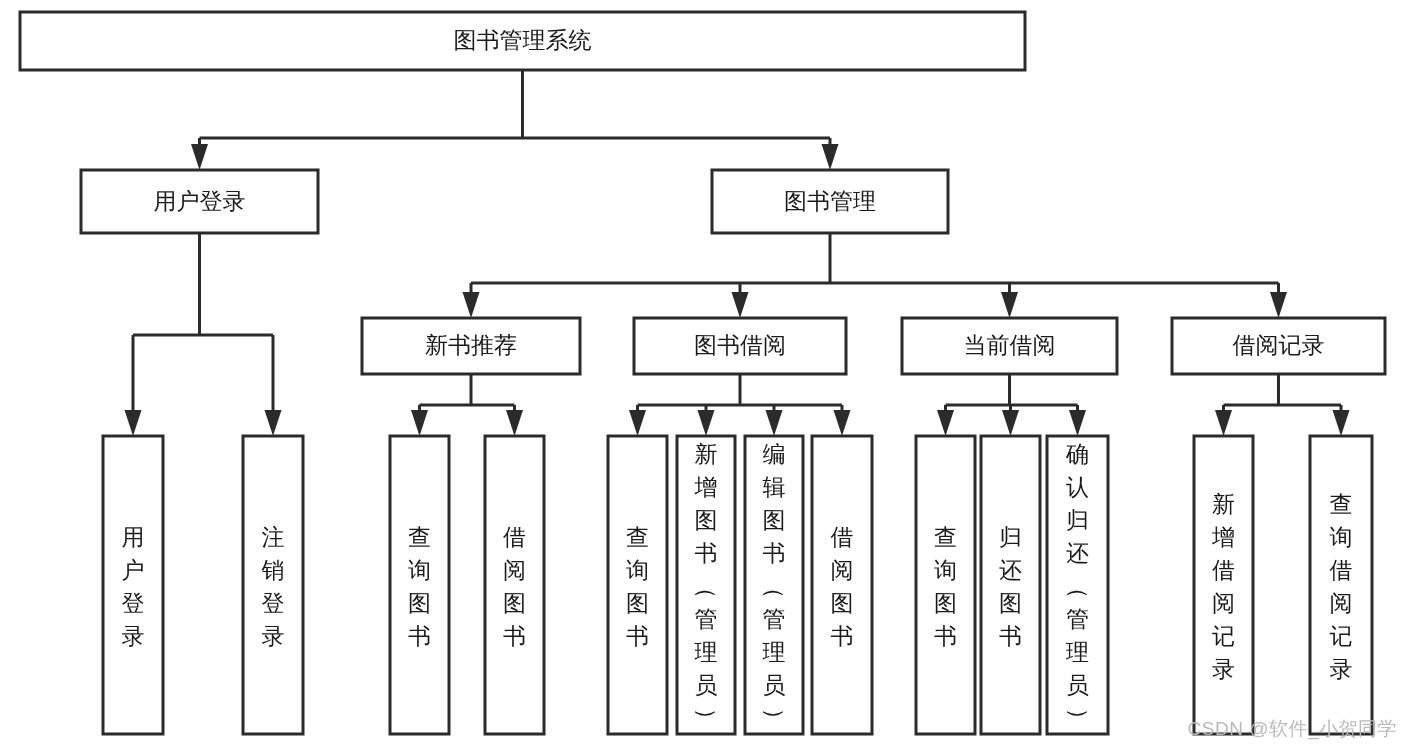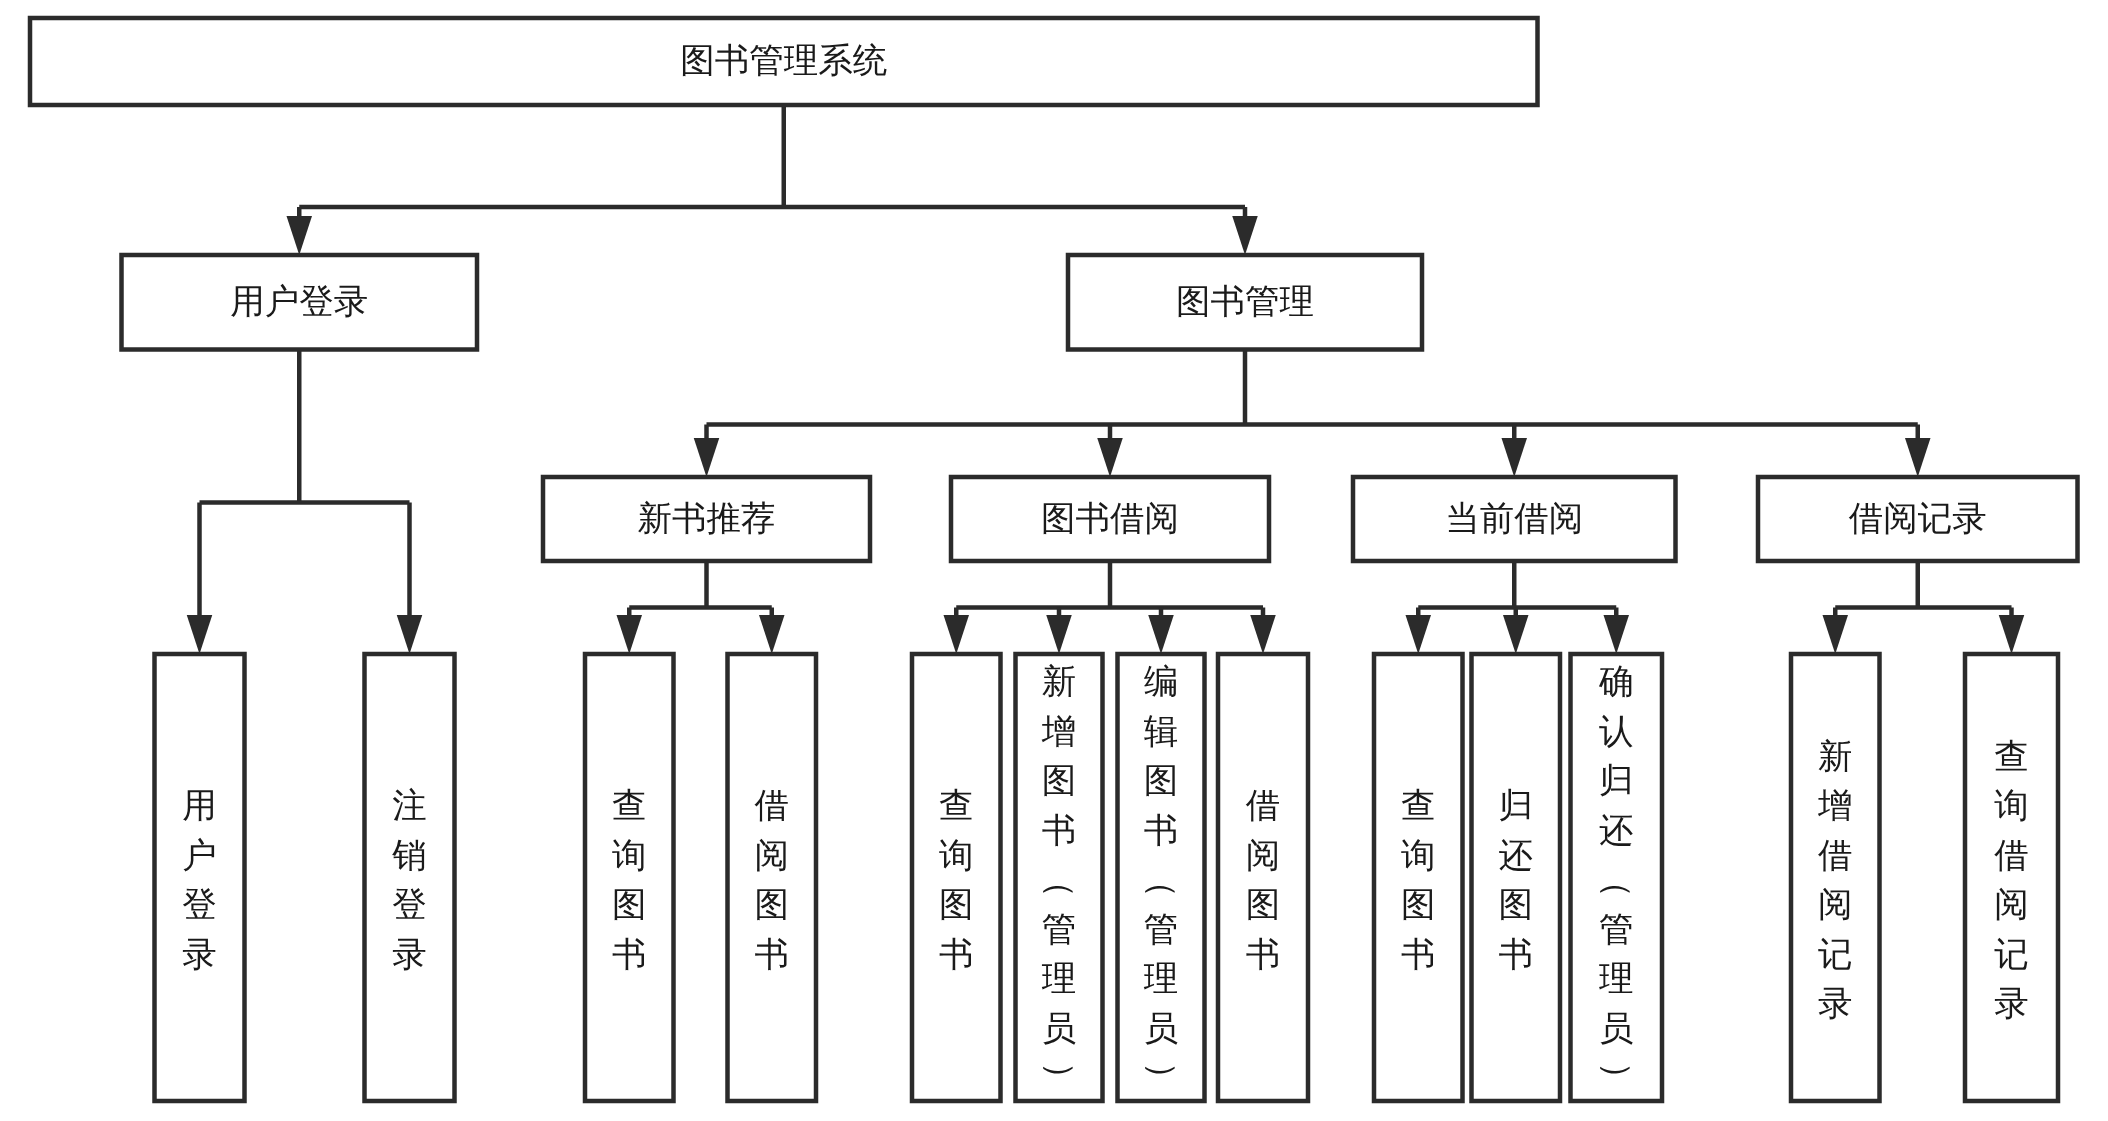--- a/index.html
+++ b/index.html
@@ -261,14 +261,15 @@
           <text x="1341" y="511.74" class="node-label-v">查</text>
           <text x="1341" y="544.74" class="node-label-v">询</text>
           <text x="1341" y="577.74" class="node-label-v">借</text>
           <text x="1341" y="610.74" class="node-label-v">阅</text>
           <text x="1341" y="643.74" class="node-label-v">记</text>
           <text x="1341" y="676.74" class="node-label-v">录</text>
         </g>
       </g>
   </svg>
 
+  <div class="watermark">CSDN @软件_小贺同学</div>
 
 </div>
 
 </body></html>

